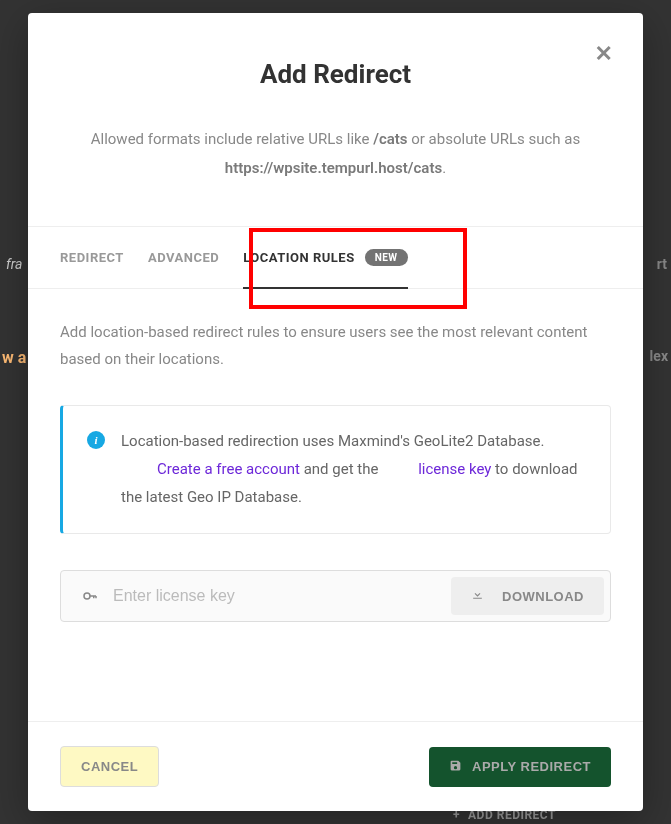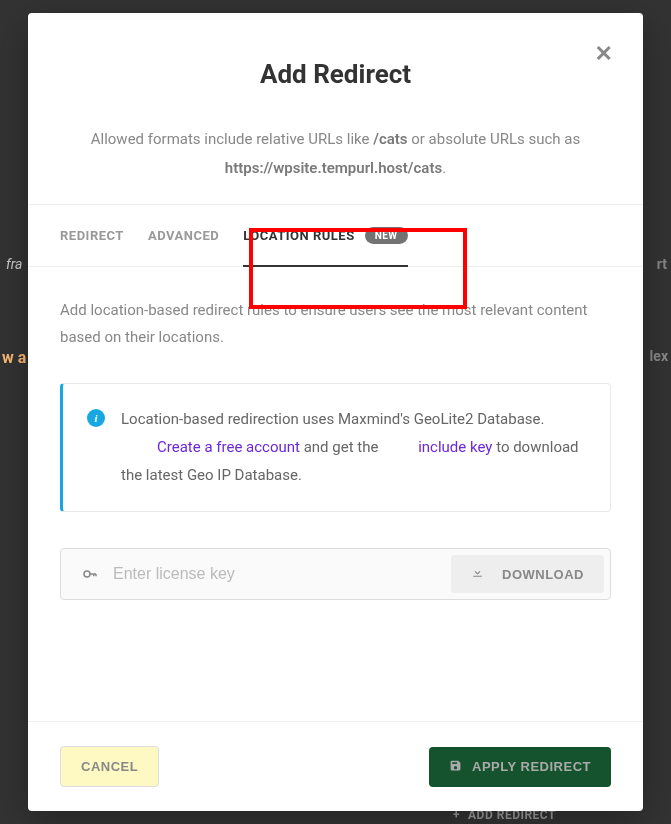--- a/index.html
+++ b/index.html
@@ -58,21 +58,21 @@
     .modal-subtitle .bold {
       font-weight: 600;
       color: #7a7a7a;
     }
     .tabs {
       display: flex;
       border-top: 1px solid #eee;
       border-bottom: 1px solid #eee;
       padding: 0 32px;
       gap: 24px;
-      margin-top: 4px;
+      margin-top: 26px;
     }
     .tab {
       padding: 22px 0;
       font-size: 13px;
       font-weight: 700;
       letter-spacing: 0.5px;
       color: #999;
       cursor: pointer;
       position: relative;
       display: flex;
@@ -286,21 +286,21 @@
       <span class="badge-new">NEW</span>
     </div>
   </div>
 
   <div class="modal-body">
     <p class="body-desc">Add location-based redirect rules to ensure users see the most relevant content based on their locations.</p>
 
     <div class="info-box">
       <div class="info-icon">i</div>
       <div class="info-text">
-        <span>Location-based redirection uses Maxmind's GeoLite2 Database. </span><a href="#">Create a free account</a><span> and get the </span><a href="#">include key</a><span> to download the latest Geo IP Database.</span>
+        <span>Location-based redirection uses Maxmind's GeoLite2 Database. </span><a href="#">Create a free account</a><span> and get the </span><a href="#">license key</a><span> to download the latest Geo IP Database.</span>
       </div>
     </div>
 
     <div class="input-row">
       <div class="key-icon">
         <svg width="18" height="18" viewBox="0 0 24 24" fill="none" stroke="#888" stroke-width="2">
           <circle cx="8" cy="12" r="4"></circle>
           <line x1="12" y1="12" x2="20" y2="12"></line>
           <line x1="17" y1="12" x2="17" y2="15"></line>
           <line x1="20" y1="12" x2="20" y2="15"></line>

